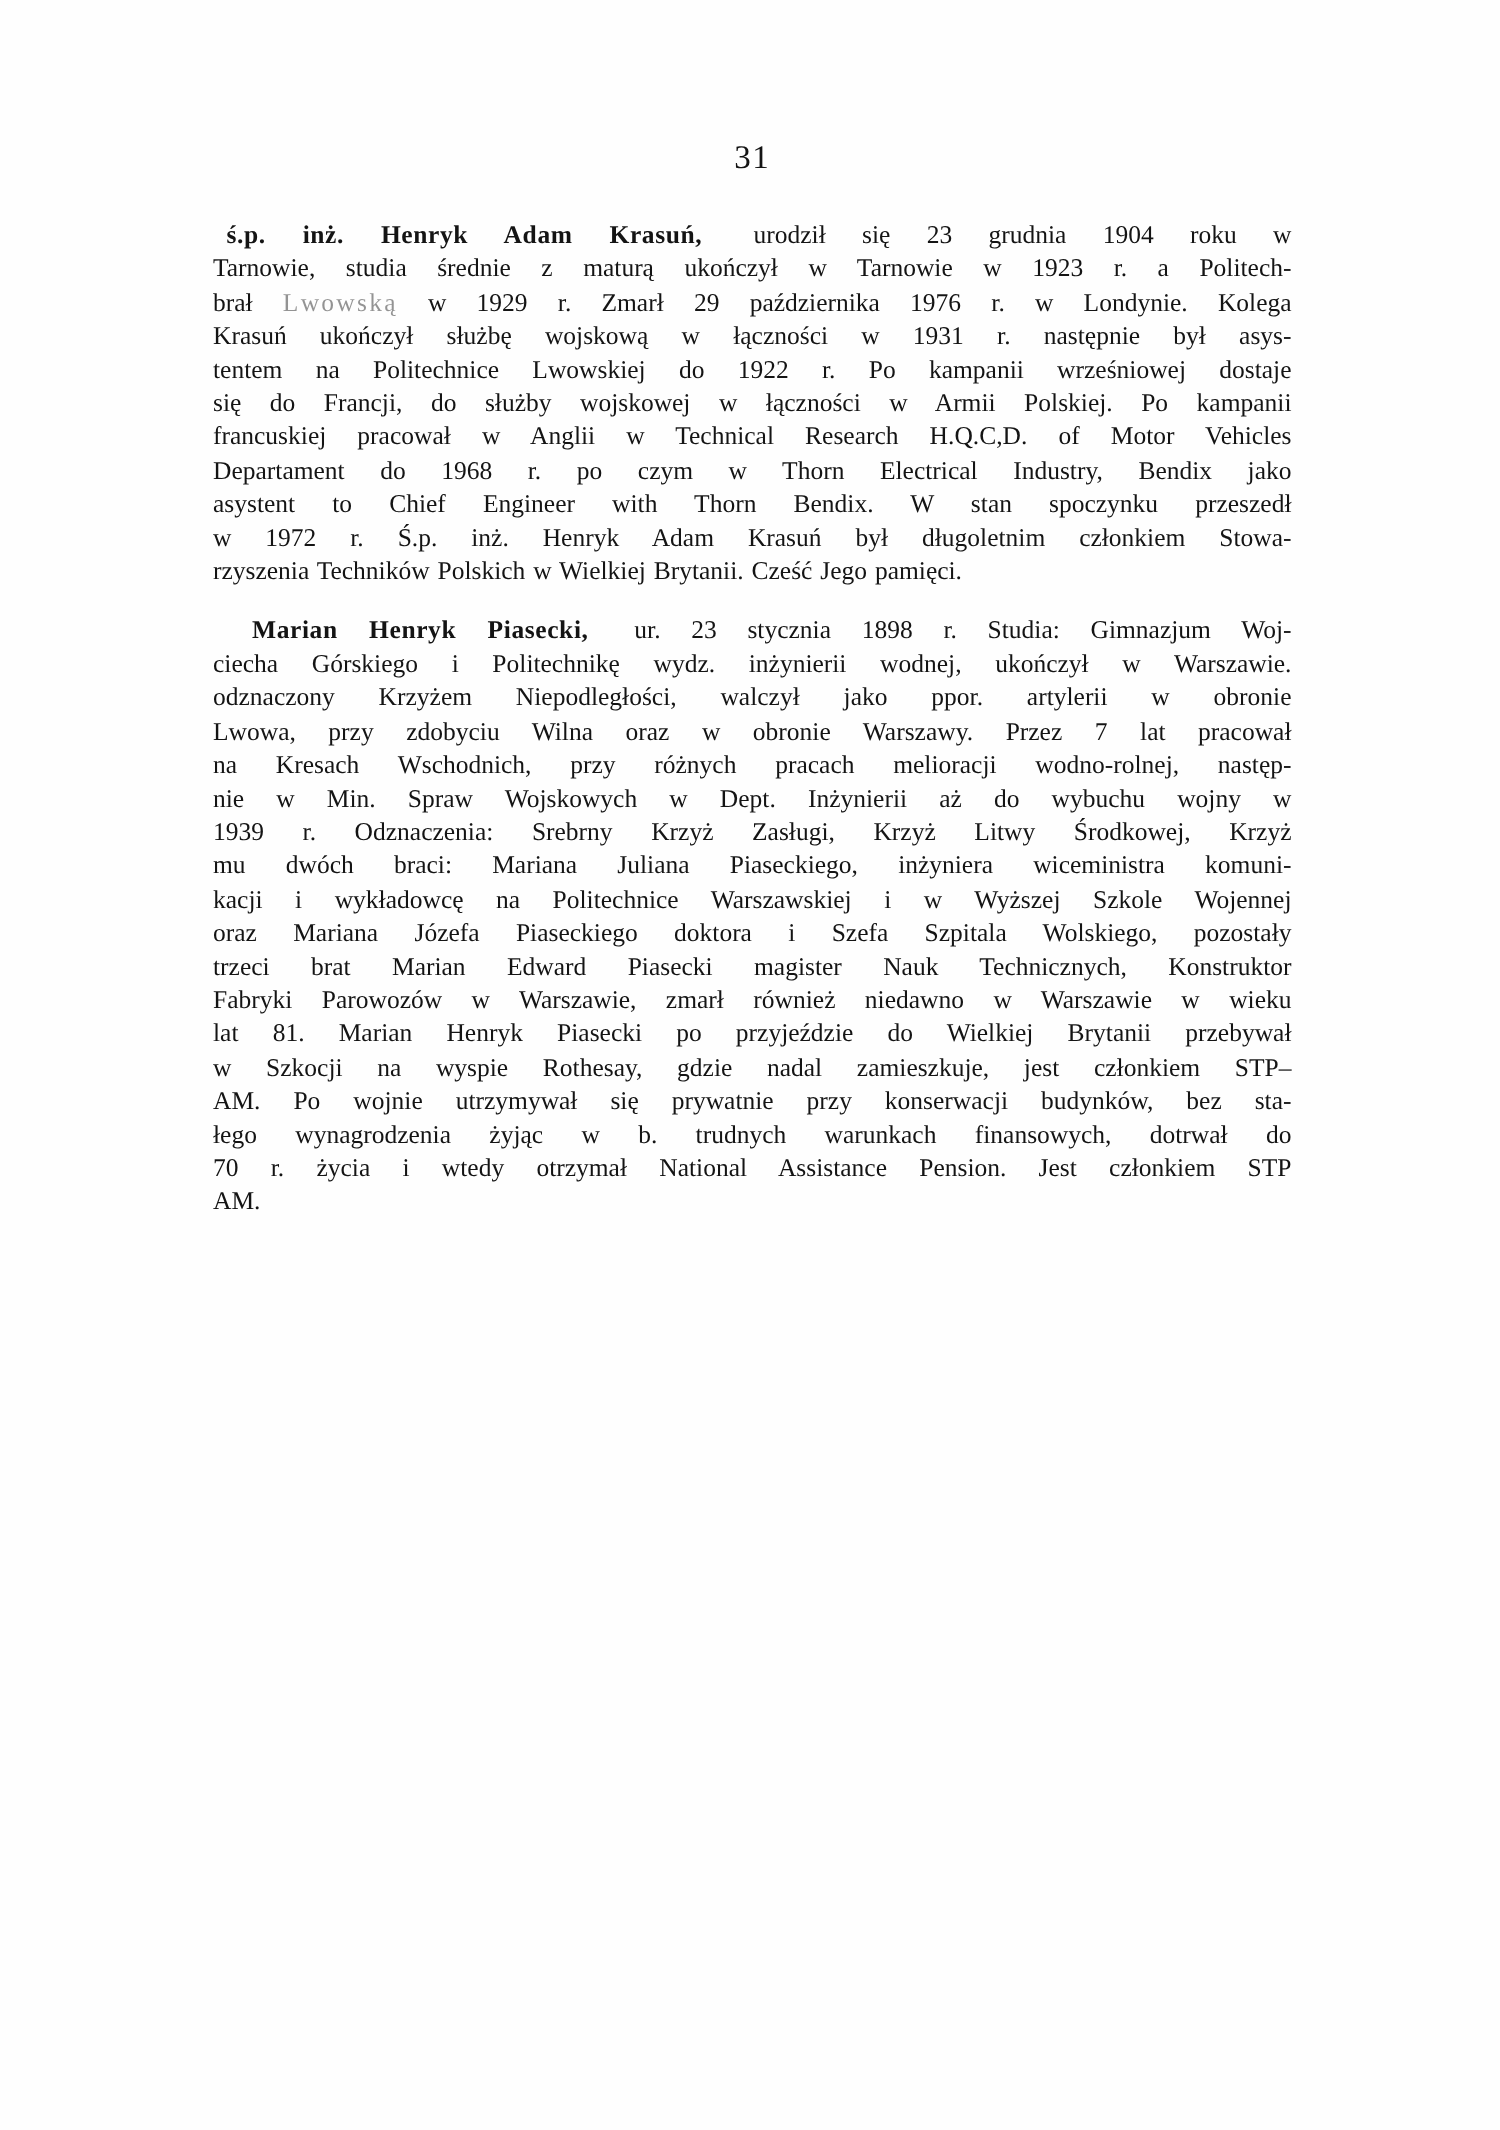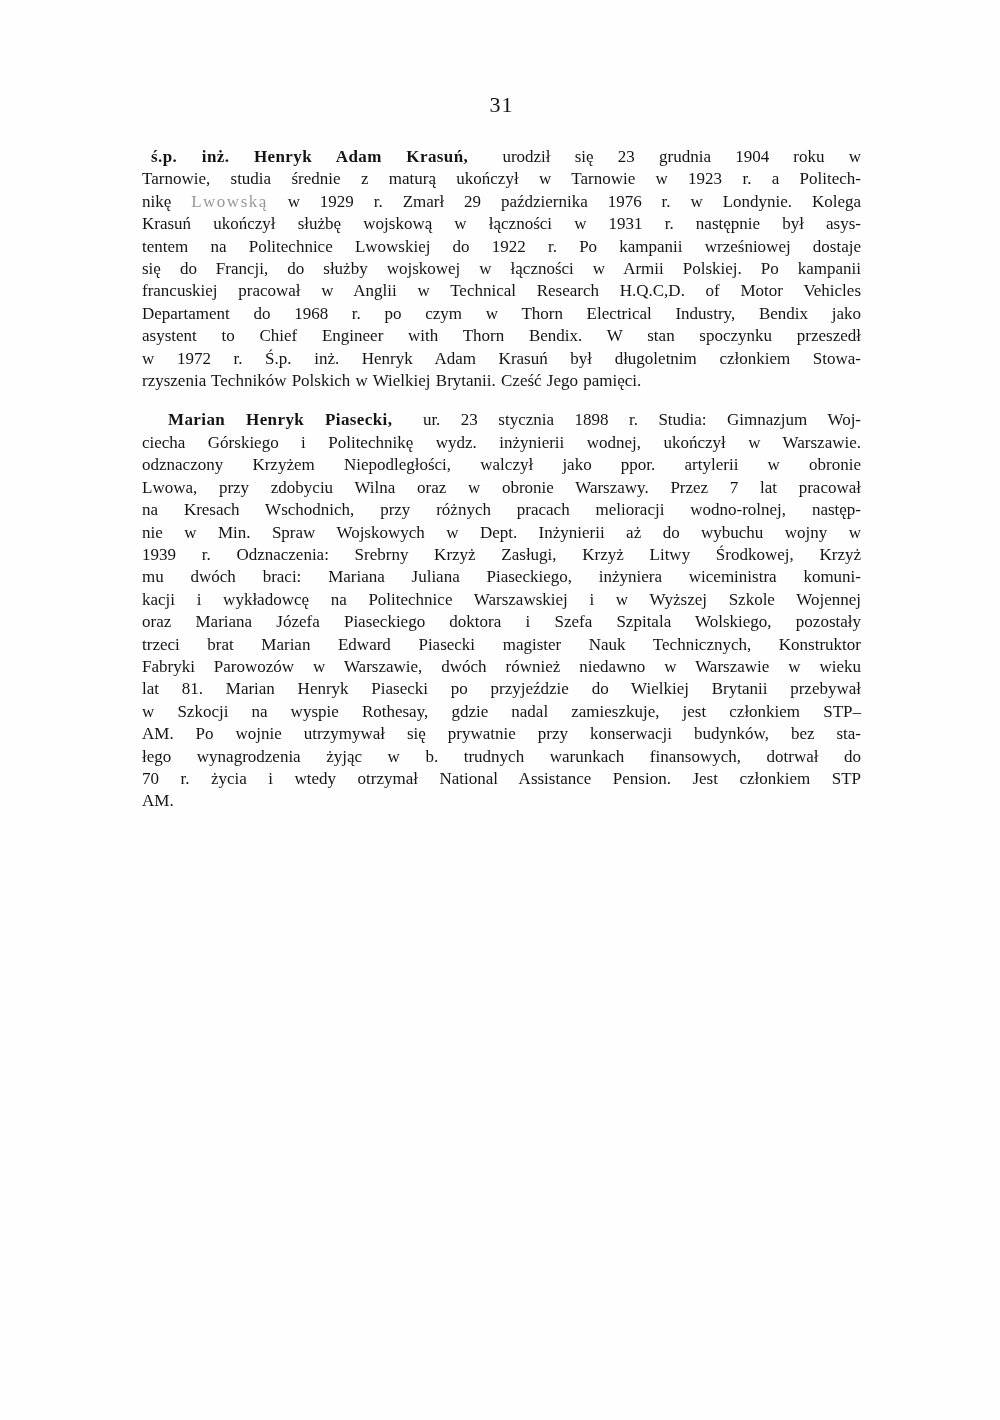--- a/index.html
+++ b/index.html
@@ -57,21 +57,21 @@
 </head>
 <body>
 
 <div class="page-number">31</div>
 
 <div class="textblock">
 
   <p class="para para-1">
     <span class="line indent-sm"><b class="lead">ś.p. inż. Henryk Adam Krasuń,</b> <span>urodził się 23 grudnia 1904 roku w</span></span>
     <span class="line">Tarnowie, studia średnie z maturą ukończył w Tarnowie w 1923 r. a Politech-</span>
-    <span class="line"><span>nikę</span> <span class="faded">Lwowską</span> <span>w 1929 r. Zmarł 29 października 1976 r. w Londynie. Kolega</span></span>
+    <span class="line"><span>brał</span> <span class="faded">Lwowską</span> <span>w 1929 r. Zmarł 29 października 1976 r. w Londynie. Kolega</span></span>
     <span class="line">Krasuń ukończył służbę wojskową w łączności w 1931 r. następnie był asys-</span>
     <span class="line">tentem na Politechnice Lwowskiej do 1922 r. Po kampanii wrześniowej dostaje</span>
     <span class="line">się do Francji, do służby wojskowej w łączności w Armii Polskiej. Po kampanii</span>
     <span class="line">francuskiej pracował w Anglii w Technical Research H.Q.C,D. of Motor Vehicles</span>
     <span class="line">Departament do 1968 r. po czym w Thorn Electrical Industry, Bendix jako</span>
     <span class="line">asystent to Chief Engineer with Thorn Bendix. W stan spoczynku przeszedł</span>
     <span class="line">w 1972 r. Ś.p. inż. Henryk Adam Krasuń był długoletnim członkiem Stowa-</span>
     <span class="line last">rzyszenia Techników Polskich w Wielkiej Brytanii. Cześć Jego pamięci.</span>
   </p>
 
@@ -80,21 +80,21 @@
     <span class="line">ciecha Górskiego i Politechnikę wydz. inżynierii wodnej, ukończył w Warszawie.</span>
     <span class="line">odznaczony Krzyżem Niepodległości, walczył jako ppor. artylerii w obronie</span>
     <span class="line">Lwowa, przy zdobyciu Wilna oraz w obronie Warszawy. Przez 7 lat pracował</span>
     <span class="line">na Kresach Wschodnich, przy różnych pracach melioracji wodno-rolnej, następ-</span>
     <span class="line">nie w Min. Spraw Wojskowych w Dept. Inżynierii aż do wybuchu wojny w</span>
     <span class="line">1939 r. Odznaczenia: Srebrny Krzyż Zasługi, Krzyż Litwy Środkowej, Krzyż</span>
     <span class="line">mu dwóch braci: Mariana Juliana Piaseckiego, inżyniera wiceministra komuni-</span>
     <span class="line">kacji i wykładowcę na Politechnice Warszawskiej i w Wyższej Szkole Wojennej</span>
     <span class="line">oraz Mariana Józefa Piaseckiego doktora i Szefa Szpitala Wolskiego, pozostały</span>
     <span class="line">trzeci brat Marian Edward Piasecki magister Nauk Technicznych, Konstruktor</span>
-    <span class="line">Fabryki Parowozów w Warszawie, dwóch również niedawno w Warszawie w wieku</span>
+    <span class="line">Fabryki Parowozów w Warszawie, zmarł również niedawno w Warszawie w wieku</span>
     <span class="line">lat 81. Marian Henryk Piasecki po przyjeździe do Wielkiej Brytanii przebywał</span>
     <span class="line">w Szkocji na wyspie Rothesay, gdzie nadal zamieszkuje, jest członkiem STP–</span>
     <span class="line">AM. Po wojnie utrzymywał się prywatnie przy konserwacji budynków, bez sta-</span>
     <span class="line">łego wynagrodzenia żyjąc w b. trudnych warunkach finansowych, dotrwał do</span>
     <span class="line">70 r. życia i wtedy otrzymał National Assistance Pension. Jest członkiem STP</span>
     <span class="line last">AM.</span>
   </p>
 
 </div>
 

